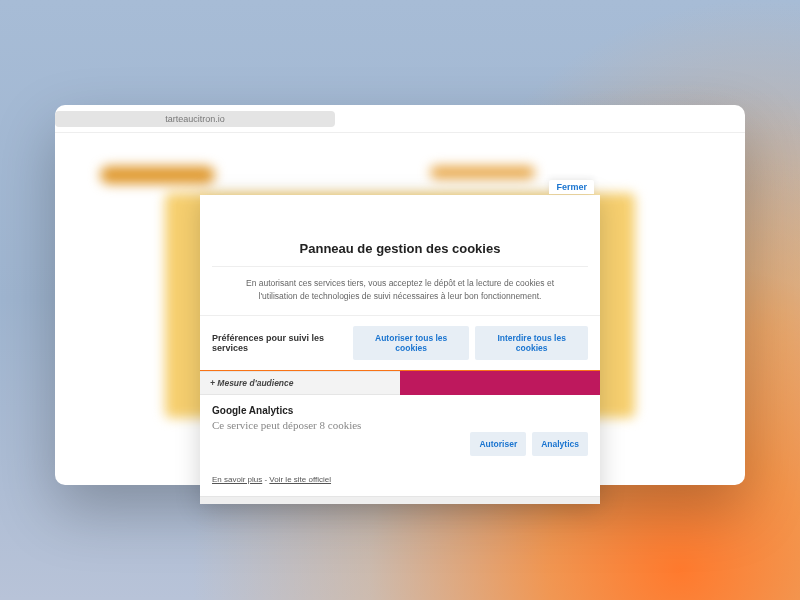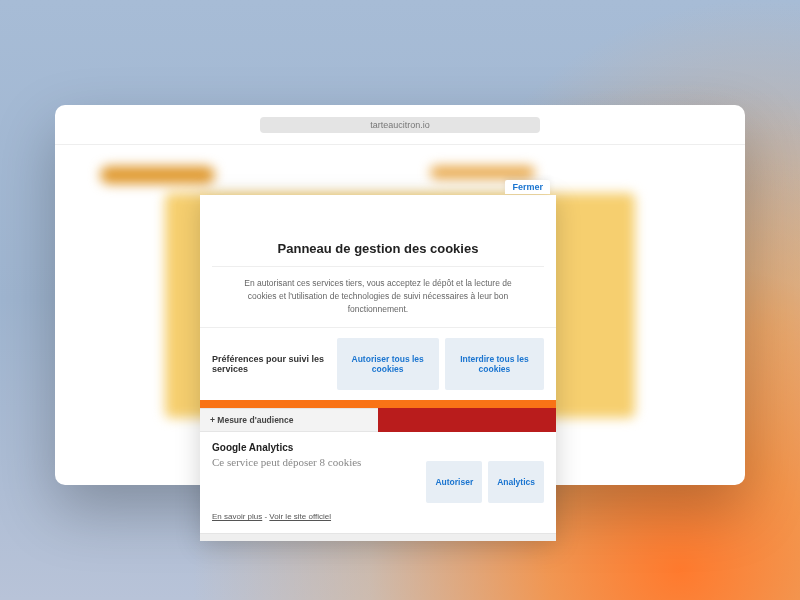--- a/index.html
+++ b/index.html
@@ -15,22 +15,22 @@
   .browser {
     position: absolute;
     left: 55px; top: 105px;
     width: 690px; height: 380px;
     background: #fff;
     border-radius: 10px;
     box-shadow: 0 25px 60px rgba(0,0,0,0.25);
     overflow: hidden;
   }
   .urlbar-wrap {
-    height: 40px;
-    display: flex; align-items: center; justify-content: center;
+    height: 28px;
+    display: flex; align-items: center; justify-content: flex-start;
     border-bottom: 1px solid #eee;
   }
   .urlbar {
     width: 280px; height: 16px;
     background: #e4e4e4;
     border-radius: 4px;
     display: flex; align-items: center; justify-content: center;
     font-size: 9px; color: #777;
   }
   .page-blur {
@@ -54,21 +54,21 @@
   .blur-pill-2 {
     position: absolute;
     left: 375px; top: 33px;
     width: 105px; height: 13px;
     background: #e8a84a;
     border-radius: 7px;
   }
   .cookie-panel {
     position: absolute;
     left: 200px; top: 195px;
-    width: 356px;
+    width: 400px;
     background: #fff;
     box-shadow: 0 4px 24px rgba(0,0,0,0.18);
     font-size: 10px;
     color: #333;
   }
   .close-tab {
     position: absolute;
     right: 6px; top: -15px;
     background: #fff;
     padding: 2px 7px;
@@ -108,37 +108,38 @@
     font-weight: 600;
     color: #333;
   }
   .btn-group { display: flex; gap: 6px; }
   .btn {
     background: #e7eef5;
     color: #1b75d0;
     border: none;
     font-size: 8.5px;
     font-weight: 600;
-    padding: 16px 9px;
+    padding: 7px 9px;
     border-radius: 2px;
     cursor: pointer;
   }
   .category-header {
     background: #f3f3f3;
     padding: 6px 10px;
     font-size: 8.5px;
     font-weight: 600;
     color: #444;
     border-top: 1px solid #e5e5e5;
     border-bottom: 1px solid #e5e5e5;
     width: 50%;
   }
   .category-bar {
-    background: #b91c1c;
-    border-top: 8px solid #f97316;
+    background: #be185d;
+    border-top: 1px solid #f97316;
+    font-style: italic;
   }
   .service-row {
     display: flex;
     justify-content: space-between;
     align-items: center;
     padding: 10px 12px 12px;
   }
   .service-name {
     font-size: 10px;
     font-weight: 700;

